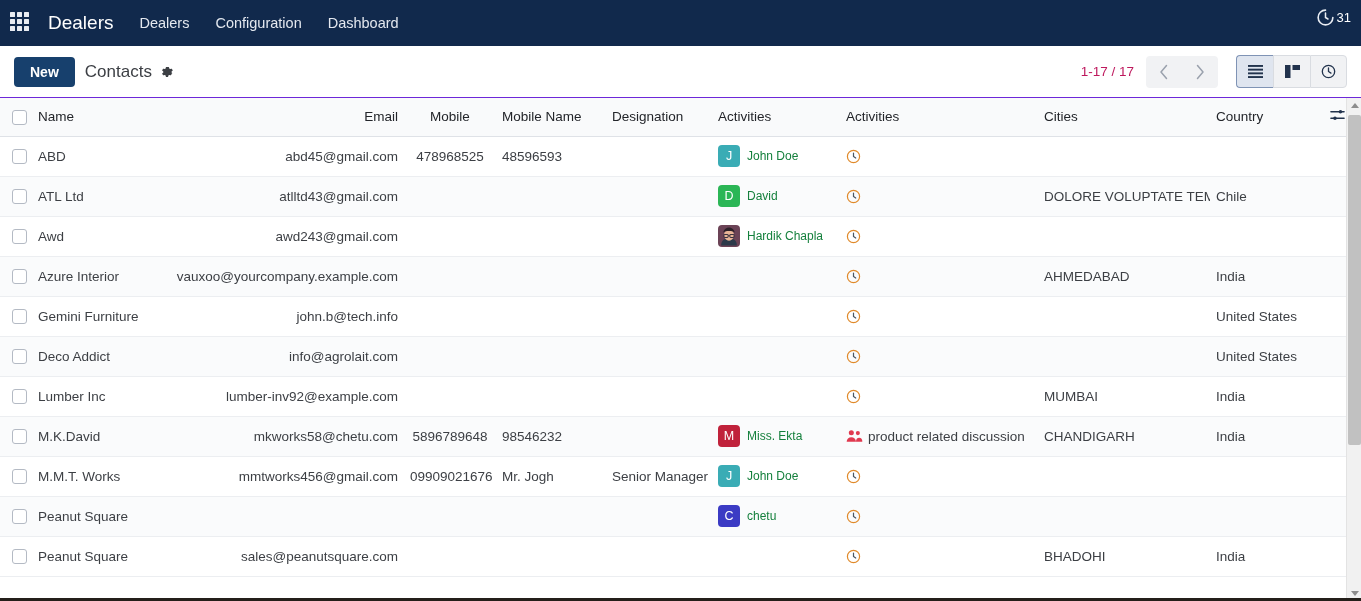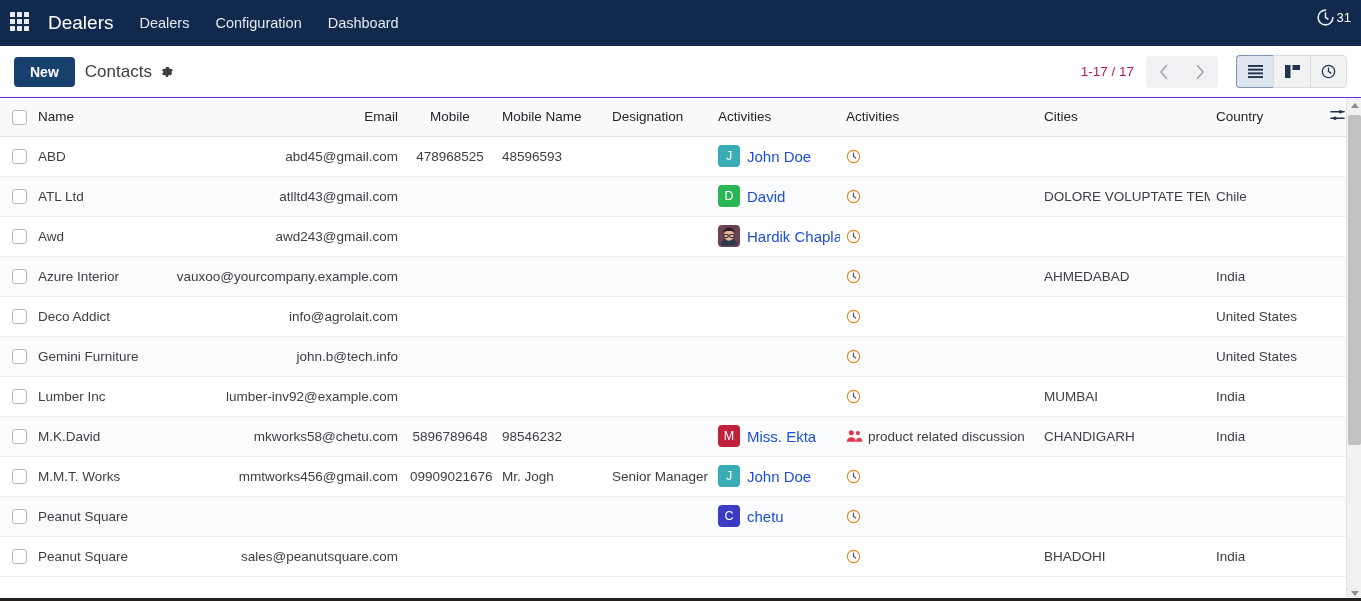--- a/index.html
+++ b/index.html
@@ -243,21 +243,21 @@
   .sales-cell { display: flex; align-items: center; gap: 7px; }
   .sp-avatar {
     width: 22px; height: 22px;
     border-radius: 4px;
     color: #ffffff;
     font-size: 12.5px;
     display: flex; align-items: center; justify-content: center;
     flex: 0 0 auto;
     overflow: hidden;
   }
-  .sp-name { font-size: 15px; color: #1d4ed8; }
+  .sp-name { font-size: 12px; color: #15803d; }
 
   .act-cell { display: flex; align-items: flex-start; gap: 5px; }
   .act-text { font-size: 13.5px; color: #3c3f44; }
 
   .opt-icon { color: #22334d; cursor: pointer; display: inline-flex; }
 
   
   .scrollbar {
     width: 15px;
     background: #f1f1f1;
@@ -553,44 +553,44 @@
                   </svg>
                 </span>
               </div>
             </td>
             <td class="c-cities">AHMEDABAD</td>
             <td class="c-country">India</td>
             <td class="c-opt"></td>
           </tr>
           <tr>
             <td class="c-check"><span class="chk"></span></td>
+            <td class="c-name">Gemini Furniture</td>
+            <td class="c-email">john.b@tech.info</td>
+            <td class="c-mobile"></td>
+            <td class="c-mobname"></td>
+            <td class="c-design"></td>
+            <td class="c-sales"></td>
+            <td class="c-act">
+              <div class="act-cell">
+                <span>
+                  <svg width="15" height="15" viewBox="0 0 16 16">
+                    <circle cx="8" cy="8" r="6.5" fill="none" stroke="#e08a2b" stroke-width="1.3"></circle>
+                    <path d="M8 4.3V8l2.4 1.6" fill="none" stroke="#4a5560" stroke-width="1.3" stroke-linecap="round"></path>
+                  </svg>
+                </span>
+              </div>
+            </td>
+            <td class="c-cities"></td>
+            <td class="c-country">United States</td>
+            <td class="c-opt"></td>
+          </tr>
+          <tr>
+            <td class="c-check"><span class="chk"></span></td>
             <td class="c-name">Deco Addict</td>
             <td class="c-email">info@agrolait.com</td>
-            <td class="c-mobile"></td>
-            <td class="c-mobname"></td>
-            <td class="c-design"></td>
-            <td class="c-sales"></td>
-            <td class="c-act">
-              <div class="act-cell">
-                <span>
-                  <svg width="15" height="15" viewBox="0 0 16 16">
-                    <circle cx="8" cy="8" r="6.5" fill="none" stroke="#e08a2b" stroke-width="1.3"></circle>
-                    <path d="M8 4.3V8l2.4 1.6" fill="none" stroke="#4a5560" stroke-width="1.3" stroke-linecap="round"></path>
-                  </svg>
-                </span>
-              </div>
-            </td>
-            <td class="c-cities"></td>
-            <td class="c-country">United States</td>
-            <td class="c-opt"></td>
-          </tr>
-          <tr>
-            <td class="c-check"><span class="chk"></span></td>
-            <td class="c-name">Gemini Furniture</td>
-            <td class="c-email">john.b@tech.info</td>
             <td class="c-mobile"></td>
             <td class="c-mobname"></td>
             <td class="c-design"></td>
             <td class="c-sales"></td>
             <td class="c-act">
               <div class="act-cell">
                 <span>
                   <svg width="15" height="15" viewBox="0 0 16 16">
                     <circle cx="8" cy="8" r="6.5" fill="none" stroke="#e08a2b" stroke-width="1.3"></circle>
                     <path d="M8 4.3V8l2.4 1.6" fill="none" stroke="#4a5560" stroke-width="1.3" stroke-linecap="round"></path>

